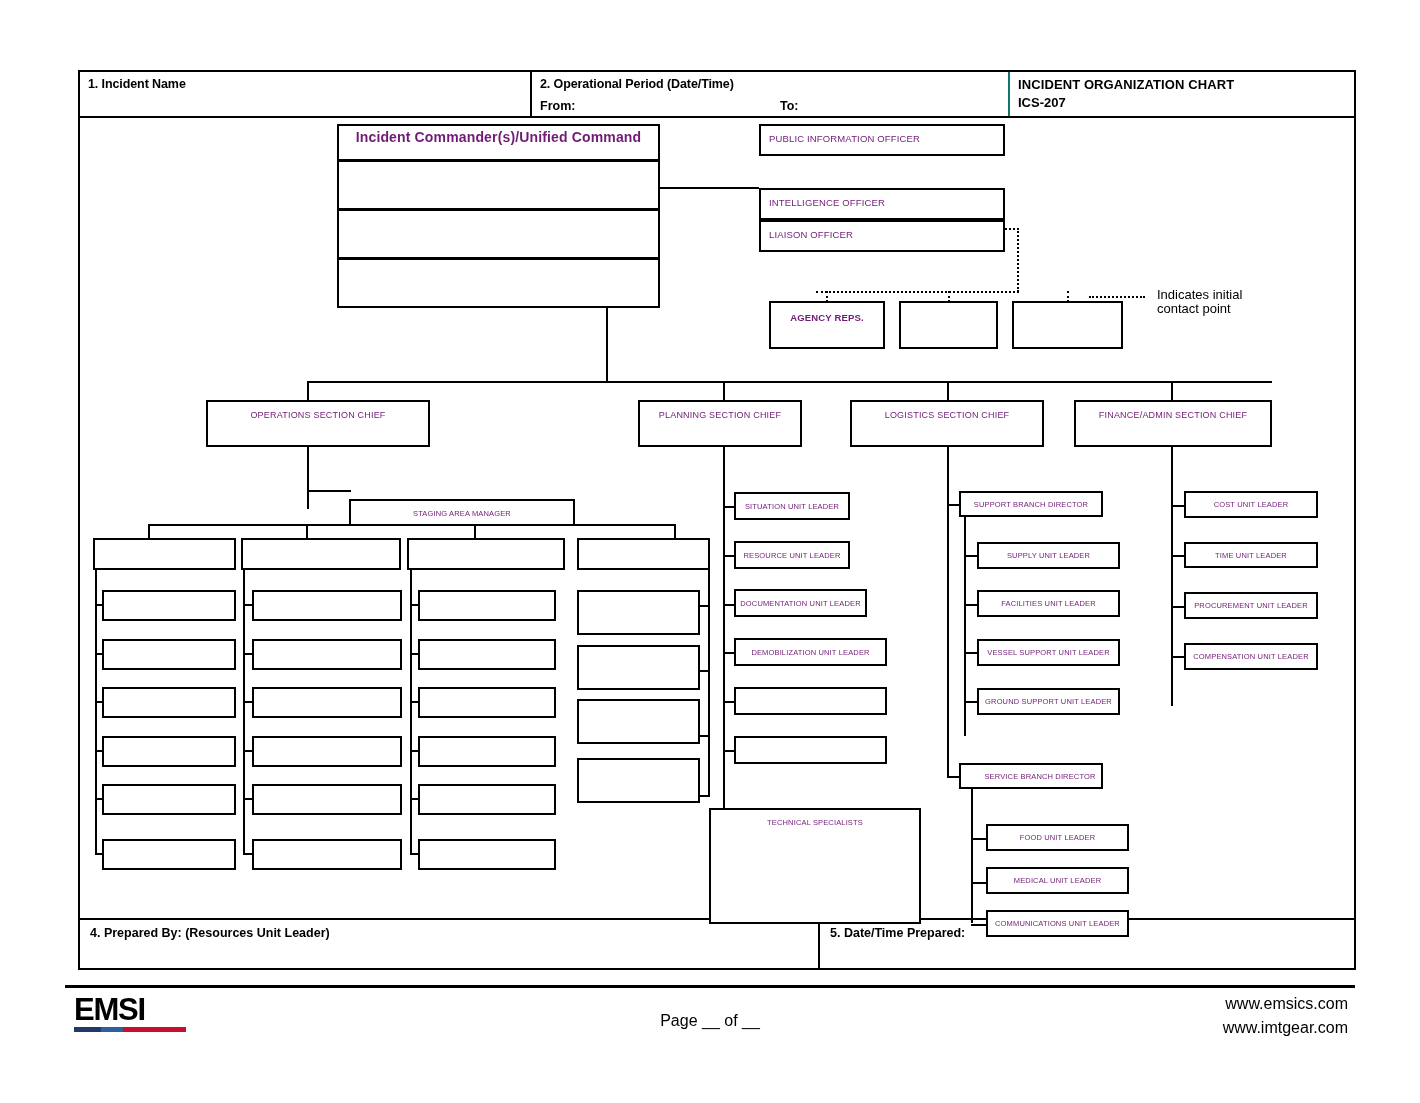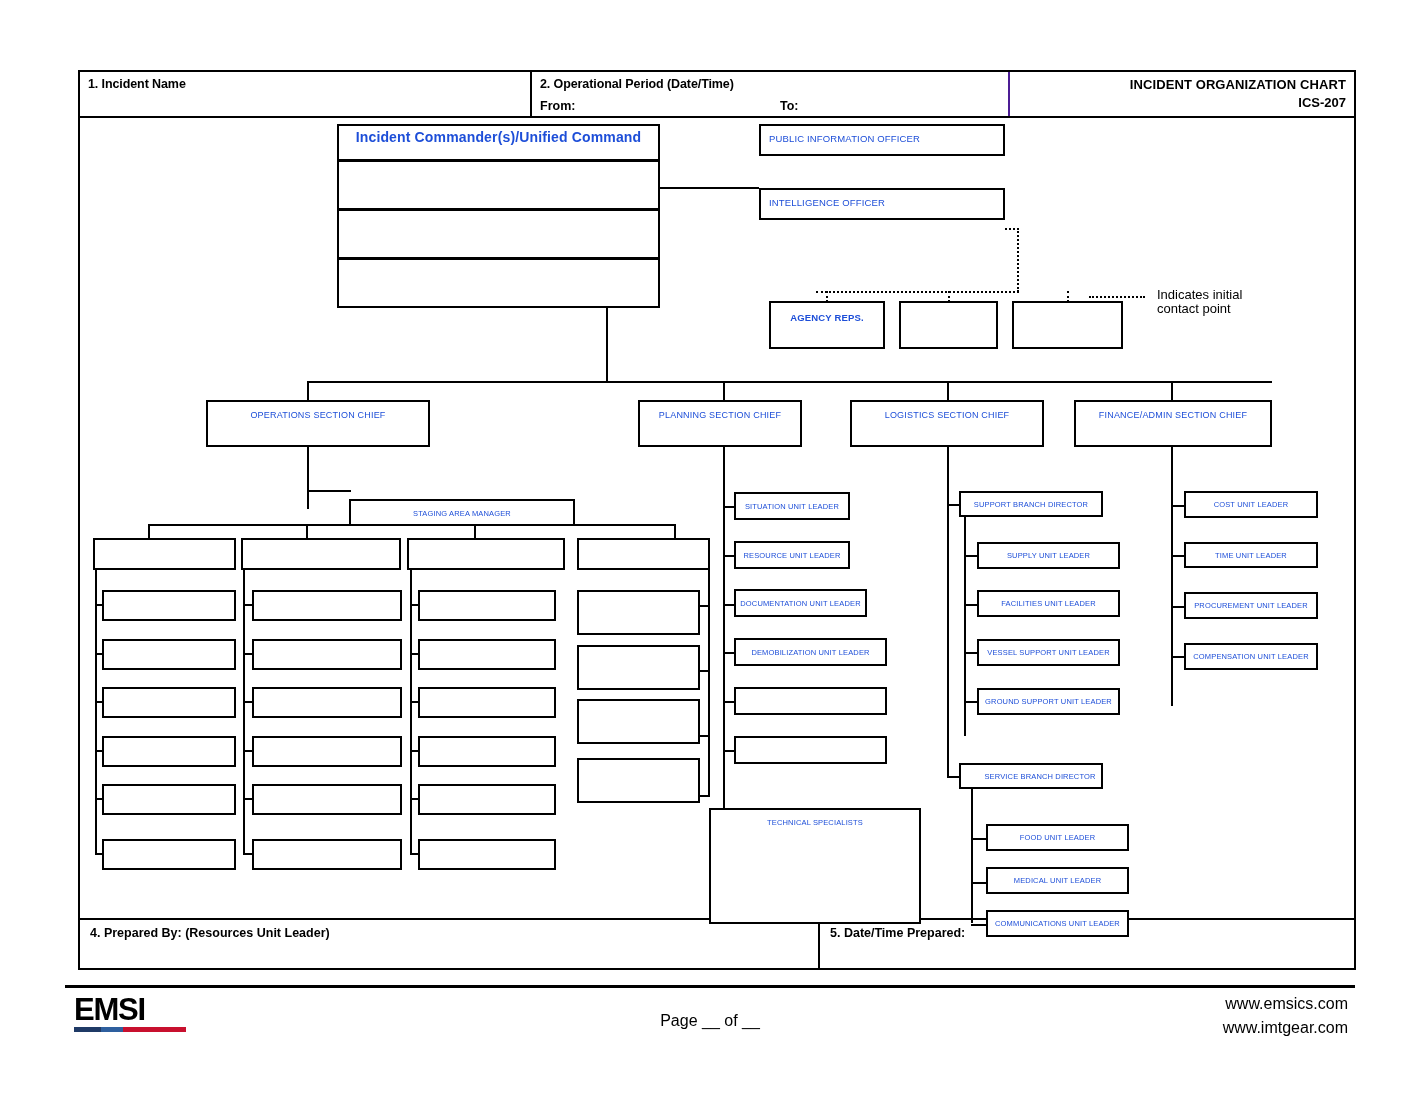--- a/index.html
+++ b/index.html
@@ -46,21 +46,21 @@
   }
   .hdr-cell {
     position: absolute;
     top: 0;
     height: 44px;
     box-sizing: border-box;
     padding: 5px 8px;
   }
   .hdr-c1 { left: 0; width: 450px; }
   .hdr-c2 { left: 450px; width: 478px; border-left: 2px solid #000; }
-  .hdr-c3 { left: 928px; width: 346px; border-left: 2px solid #4c1d95; text-align: right; }
+  .hdr-c3 { left: 928px; width: 346px; border-left: 2px solid #0f766e; }
 
   .hdr-label {
     font-size: 12.5px;
     font-weight: bold;
     line-height: 15px;
     letter-spacing: -0.1px;
   }
   .hdr-sub {
     font-size: 12.5px;
     font-weight: bold;
@@ -91,21 +91,21 @@
     z-index: 5;
   }
   .bx-lbl {
     position: absolute;
     left: 0; right: 0;
     text-align: center;
     font-size: 7.5px;
     letter-spacing: 0.15px;
     line-height: 10px;
     top: 4px;
-    color: #1d4ed8;
+    color: #701a75;
   }
   .bx-lbl.lft { text-align: left; left: 8px; right: 4px; }
   .bx-lbl.big { font-size: 11.5px; }
   .bx-lbl.cmd { font-size: 14px; font-weight: bold; top: 6px; }
   .bx-lbl.sec { font-size: 9px; top: 8px; letter-spacing: 0.2px; }
   .bx-lbl.agency { font-size: 9.5px; font-weight: bold; top: 10px; }
 
   
   .ln {
     position: absolute;
@@ -239,20 +239,23 @@
       </div>
       <div class="bx" style="left:257px; top:42px; width:323px; height:50px;"></div>
       <div class="bx" style="left:257px; top:91px; width:323px; height:50px;"></div>
       <div class="bx" style="left:257px; top:140px; width:323px; height:50px;"></div>
 
       <div class="bx" style="left:679px; top:6px; width:246px; height:32px;">
         <div class="bx-lbl lft big" style="top:8px; font-size:9.5px;">PUBLIC INFORMATION OFFICER</div>
       </div>
       <div class="bx" style="left:679px; top:70px; width:246px; height:32px;">
         <div class="bx-lbl lft" style="top:8px; font-size:9.5px;">INTELLIGENCE OFFICER</div>
+      </div>
+      <div class="bx" style="left:679px; top:102px; width:246px; height:32px;">
+        <div class="bx-lbl lft" style="top:8px; font-size:9.5px;">LIAISON OFFICER</div>
       </div>
 
       <div class="ln h" style="left:580px; top:69px; width:99px;"></div>
 
       <div class="bx" style="left:689px; top:183px; width:116px; height:48px;">
         <div class="bx-lbl agency">AGENCY REPS.</div>
       </div>
       <div class="bx" style="left:819px; top:183px; width:99px; height:48px;">
         <div class="bx-lbl agency"></div>
       </div>

